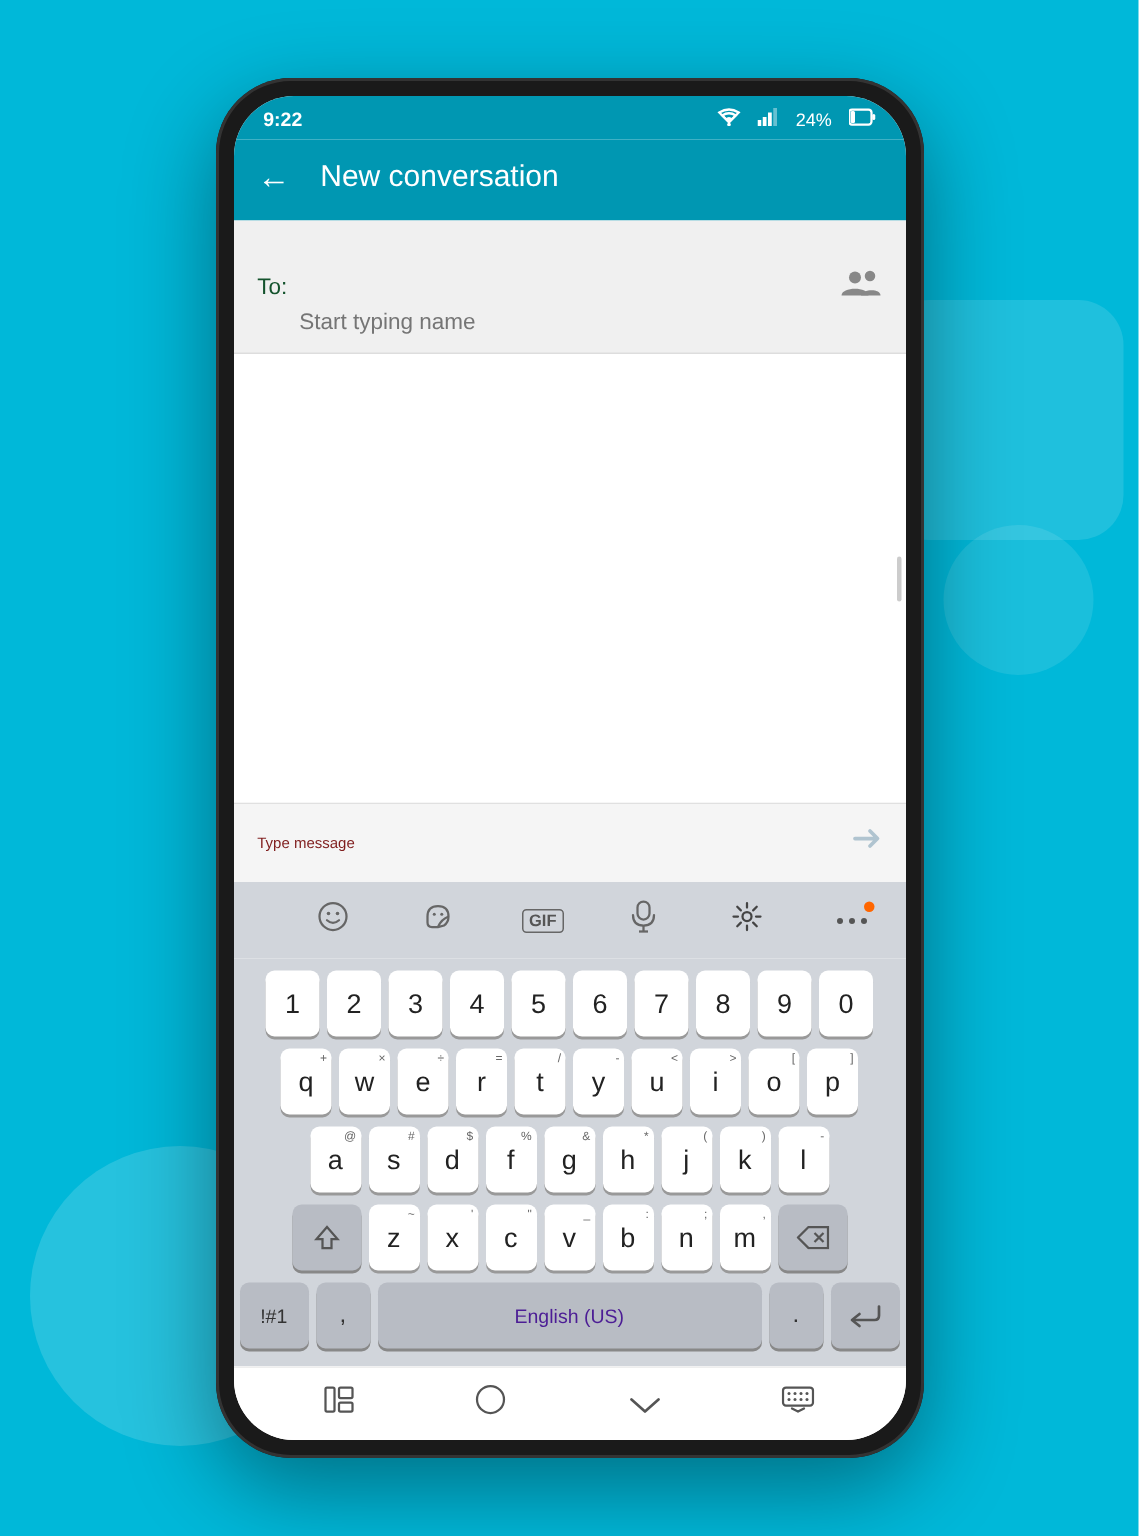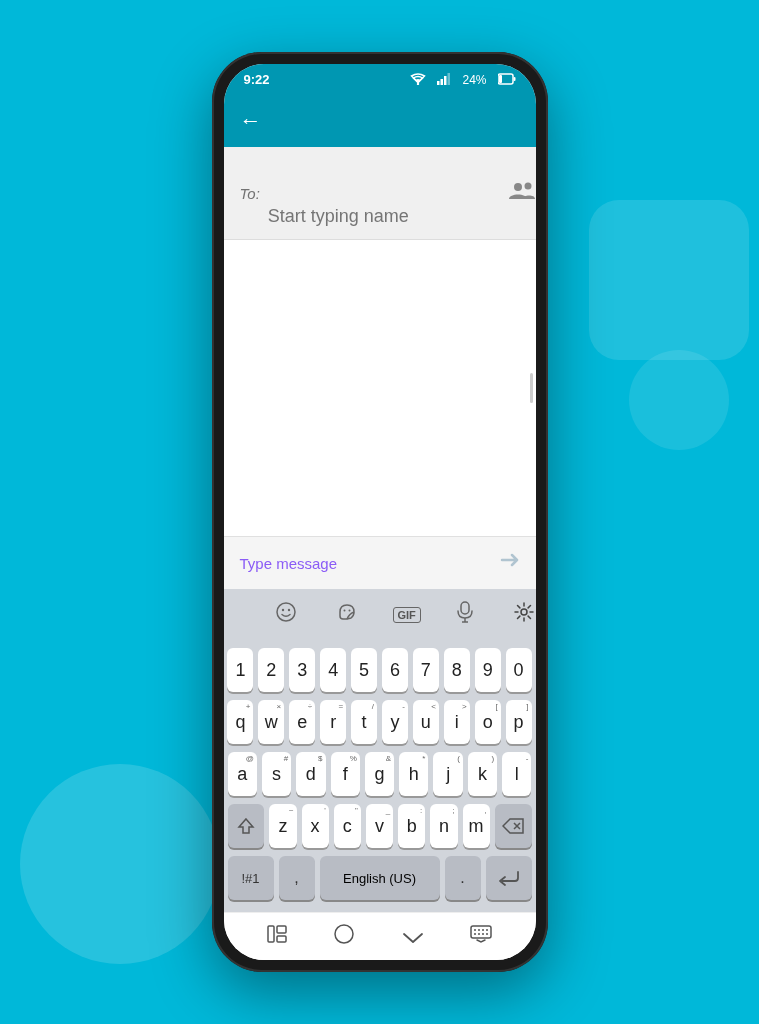--- a/index.html
+++ b/index.html
@@ -39,21 +39,21 @@
       width: 100px;
       height: 100px;
       border-radius: 50%;
       background: rgba(255,255,255,0.1);
       top: 350px;
       right: 30px;
     }
 
     
     .phone-frame {
-      width: 336px;
+      width: 472px;
       height: 920px;
       background: #1a1a1a;
       border-radius: 50px;
       padding: 12px;
       box-shadow: 0 20px 60px rgba(0,0,0,0.4), inset 0 0 0 2px #333;
       position: relative;
       z-index: 10;
     }
 
     .phone-screen {
@@ -114,30 +114,29 @@
     .to-field {
       background: #f0f0f0;
       padding: 12px 16px;
       display: flex;
       align-items: center;
       gap: 8px;
       flex-shrink: 0;
       border-bottom: 1px solid #ddd;
     }
     .to-label {
-      color: #737373;
+      color: #14532d;
       font-size: 15px;
       font-weight: 500;
-      font-style: italic;
     }
     .to-input {
       flex: 1;
       border: none;
       background: transparent;
-      font-size: 18px;
+      font-size: 15px;
       color: #4d7c0f;
       outline: none;
       margin-top: 47px;
     }
     .contacts-icon {
       color: #888;
       font-size: 22px;
     }
 
     
@@ -152,22 +151,22 @@
     .type-message-bar {
       background: #f5f5f5;
       padding: 12px 16px;
       display: flex;
       align-items: center;
       justify-content: space-between;
       border-top: 1px solid #e0e0e0;
       flex-shrink: 0;
     }
     .type-message-placeholder {
-      color: #8b5cf6;
-      font-size: 15px;
+      color: #7f1d1d;
+      font-size: 10px;
     }
     .send-icon {
       color: #b0c4d0;
       font-size: 22px;
     }
 
     
     .keyboard-toolbar {
       background: #d1d5db;
       padding: 8px 16px;
@@ -365,20 +364,21 @@
             <rect x="0" y="1" width="15" height="10" rx="2" stroke="white" stroke-width="1.5"></rect>
             <rect x="1" y="2" width="3" height="8" rx="1" fill="white"></rect>
             <rect x="15.5" y="4" width="2" height="4" rx="1" fill="white"></rect>
           </svg>
         </span>
       </div>
     </div>
 
     <div class="app-header">
       <span class="back-arrow">←</span>
+      <span class="header-title">New conversation</span>
     </div>
 
     <div class="to-field">
       <span class="to-label">To:</span>
       <input class="to-input" type="text" placeholder="Start typing name" style="">
       <span class="contacts-icon">
         <svg width="28" height="22" viewBox="0 0 28 22" fill="#888">
           <circle cx="10" cy="8" r="4"></circle>
           <path d="M1 20 C1 14 19 14 19 20"></path>
           <circle cx="20" cy="7" r="3.5"></circle>
@@ -597,21 +597,21 @@
           <svg width="22" height="16" viewBox="0 0 22 16" fill="none">
             <path d="M8 1 L1 8 L8 15 H21 V1 Z" stroke="#555" stroke-width="1.5" fill="none"></path>
             <path d="M12 5 L18 11 M18 5 L12 11" stroke="#555" stroke-width="1.5"></path>
           </svg>
         </div>
       </div>
 
       <div class="key-row" style="gap:5px;">
         <div class="key key-special key-numbers" style="width:46px;font-size:13px;color:#333;font-weight:500;">!#1</div>
         <div class="key key-special key-comma" style="width:36px;font-size:16px;color:#333;">,</div>
-        <div class="key key-special key-space" style="flex:1;font-size:13px;color:#000000;">English (US)</div>
+        <div class="key key-special key-space" style="flex:1;font-size:13px;color:#4c1d95;">English (US)</div>
         <div class="key key-special key-period" style="width:36px;font-size:16px;color:#333;">.</div>
         <div class="key key-special key-enter" style="width:46px;">
           <svg width="22" height="18" viewBox="0 0 22 18" fill="none">
             <path d="M20 3 L20 9 Q20 12 17 12 H4" stroke="#555" stroke-width="1.8" stroke-linecap="round"></path>
             <path d="M7 8 L2 12 L7 16" stroke="#555" stroke-width="1.8" stroke-linecap="round" stroke-linejoin="round"></path>
           </svg>
         </div>
       </div>
     </div>
 

